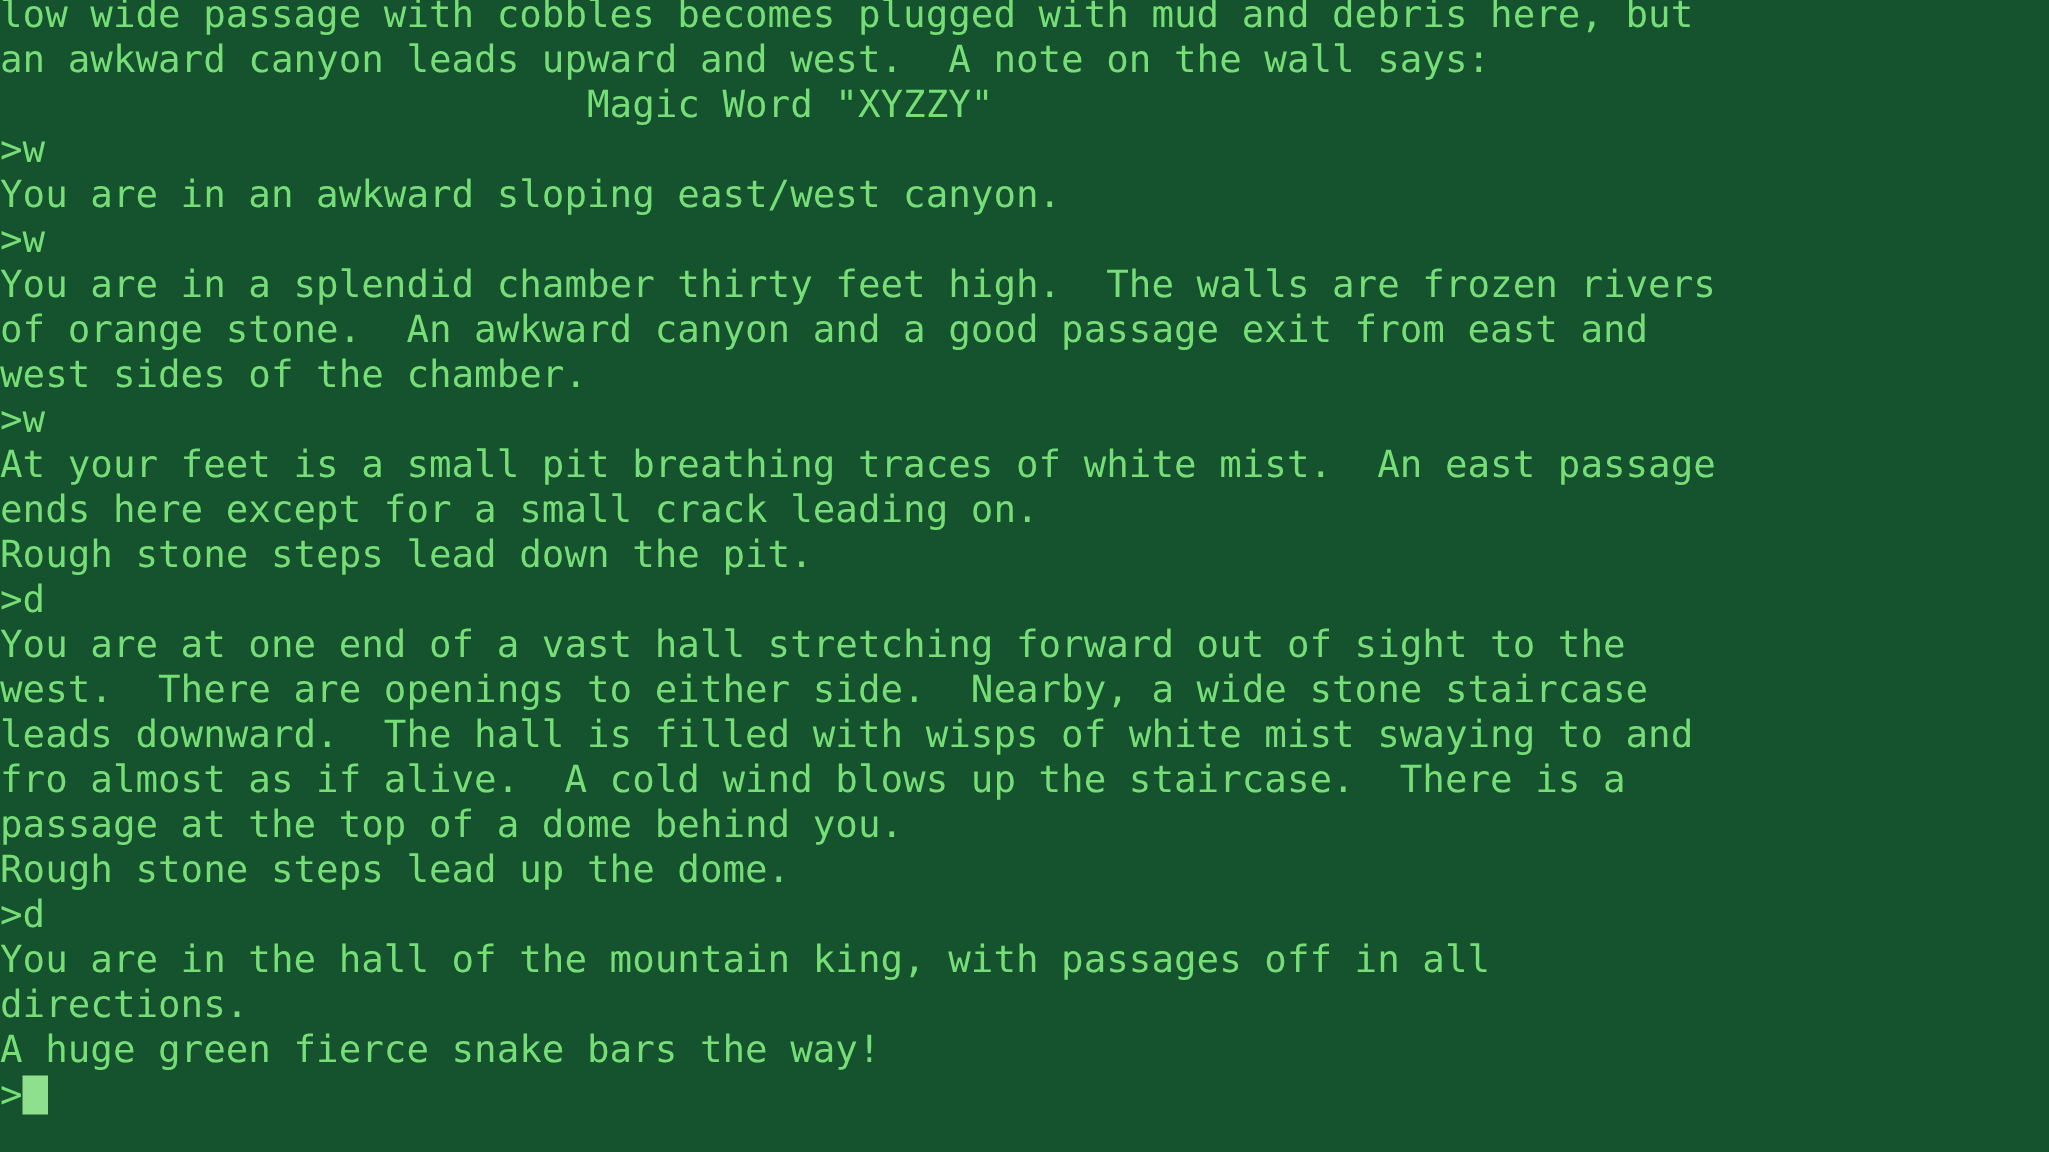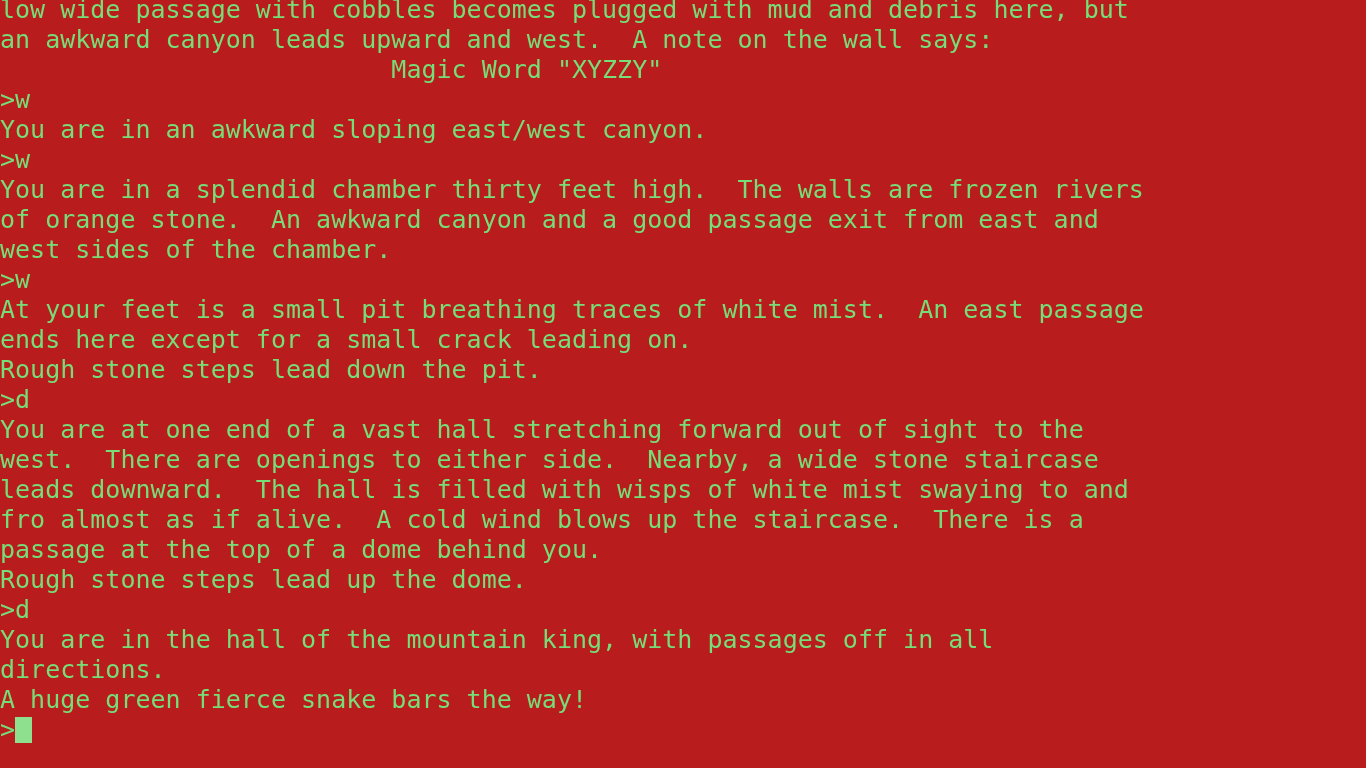--- a/index.html
+++ b/index.html
@@ -9,21 +9,21 @@
   }
   body {
     width: 1366px;
     height: 768px;
     overflow: hidden;
   }
   #terminal {
     position: relative;
     width: 1366px;
     height: 768px;
-    background: #b91c1c;
+    background: #14532d;
     font-family: "DejaVu Sans Mono", monospace;
     font-size: 25px;
     line-height: 30px;
     color: #77dd77;
     padding: 0;
     box-sizing: border-box;
     overflow: hidden;
     letter-spacing: 0;
   }
   #screen {

